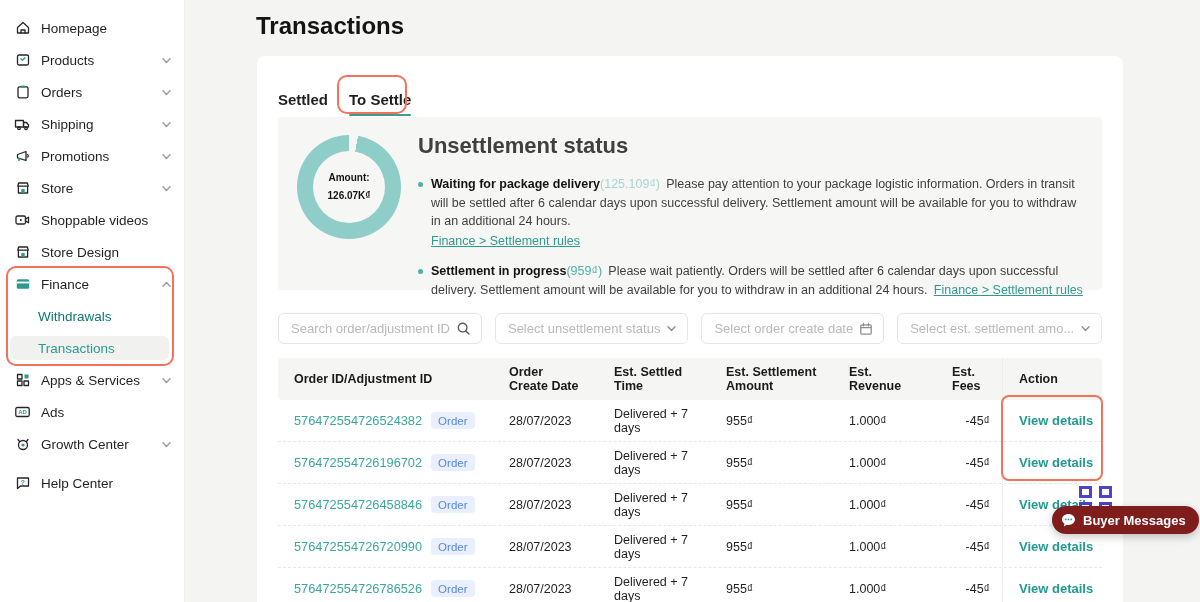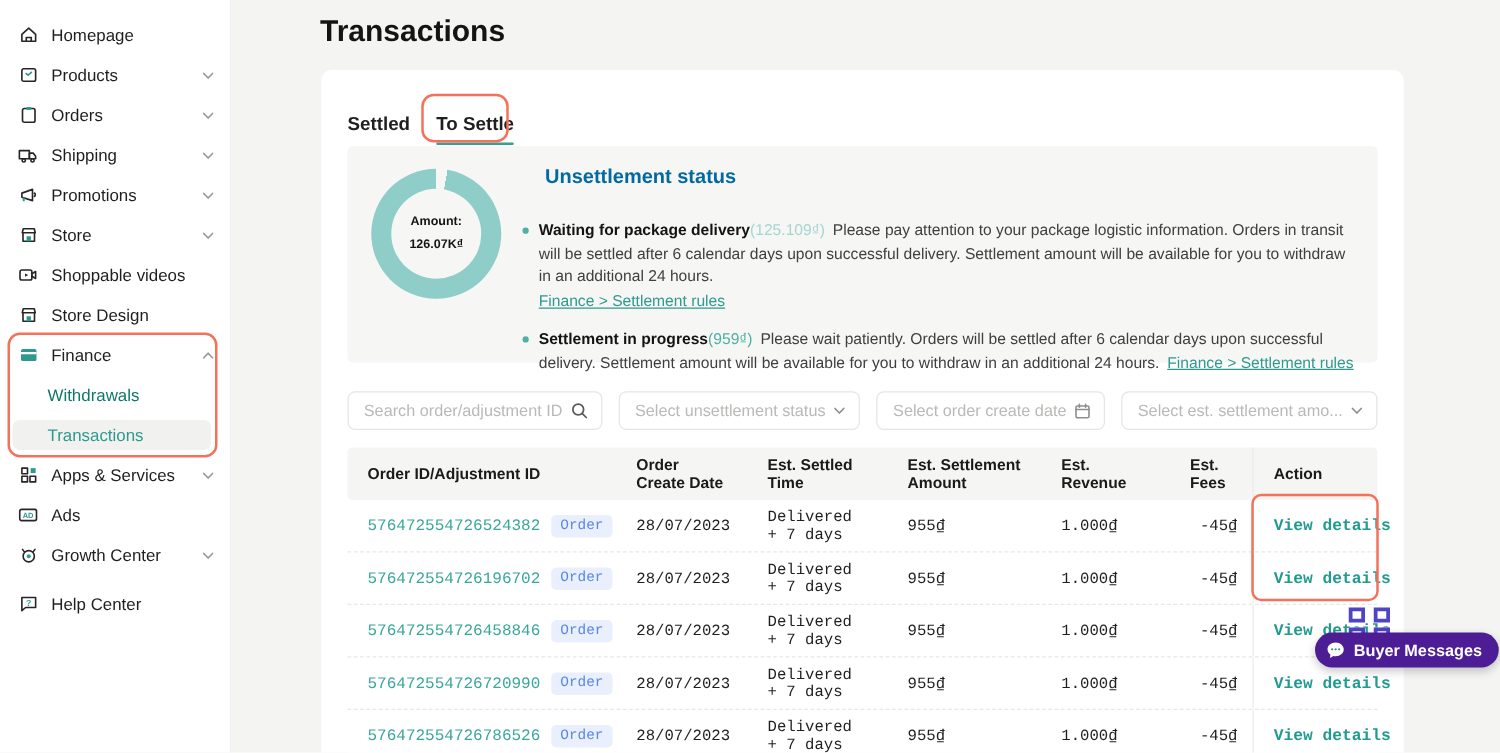--- a/index.html
+++ b/index.html
@@ -38,21 +38,21 @@
   .tab { font-size:15px; font-weight:600; color:#1f1f1f; padding-bottom:8px; position:relative; cursor:pointer;margin-top:12px; }
   .tab.active::after { content:""; position:absolute; left:0; right:0; bottom:0; height:2.5px; background:#3a9e93; border-radius:2px; }
 
   
   .panel { position:absolute; left:278px; top:117px; width:824px; height:173px; background:#f6f6f4; border-radius:4px; }
   .donut { position:absolute; left:297px; top:135px; width:104px; height:104px; border-radius:50%;
            background:conic-gradient(#f6f6f4 0deg 10deg, #8ecdc8 10deg 360deg);
            display:flex; align-items:center; justify-content:center; }
   .donut::before { content:""; position:absolute; inset:16px; border-radius:50%; background:#f6f6f4; }
   .donut-center { position:relative; text-align:center; font-size:10px; font-weight:700; color:#141414; line-height:18px; z-index:1; }
-  .panel-head { position:absolute; left:436px; top:133px; font-size:16px; font-weight:700; color:#0369a1; }
+  .panel-head { position:absolute; left:418px; top:133px; font-size:22px; font-weight:700; color:#404040; }
   .bullets { position:absolute; left:418px; top:175px; width:668px; }
   .bullet { display:flex; margin-bottom:12px; }
   .bullet .dot { width:5px; height:5px; border-radius:50%; background:#4fb0a5; margin:7px 8px 0 0; flex:none; }
   .btext { font-size:12.5px; line-height:18.5px; color:#3f3f3f; }
   .btext b { color:#141414; }
   .amt.light { color:#a5d6d2; }
   .amt.mid { color:#4fb0a5; }
   .rules-link { color:#2f9a8e; cursor:pointer;text-decoration:underline; }
   .rules-block { margin-top:1px; }
 
@@ -64,32 +64,32 @@
   .filter .ficon { display:flex; color:#8f8f8d; margin-left:6px; flex:none; }
 
   
   .tbl { position:absolute; left:278px; top:358px; width:824px; }
   .trow { display:grid; grid-template-columns:215px 105px 112px 123px 103px 66px 100px; }
   .thead { background:#f5f5f3; border-radius:4px; }
   .thead .cell { font-weight:700; color:#1a1a1a; min-height:42px; }
   .cell { font-size:12.5px; color:#1f1f1f; padding:0 14px 0 16px; display:flex; align-items:center; min-height:41px; }
   .cell.right { justify-content:flex-end; padding-right:12px; }
   .cell.action-col { border-left:1px solid #ececea; }
-  .tbody .trow { border-top:1px dashed #e7e7e5; background:#fff;font-family:Liberation Mono, monospace; }
+  .tbody .trow { border-top:1px dashed #e7e7e5; background:#fff; }
   .tbody .trow:first-child { border-top:none; }
   .id-link { color:#3aa79b; font-size:12.8px; text-decoration:none; cursor:pointer; white-space:nowrap; }
   .badge { background:#e9effd; color:#5787e8; font-size:11.5px; padding:2.5px 7px; border-radius:4px; margin-left:9px; flex:none; }
   .view-link { color:#219a8f; font-size:13px; font-weight:600; cursor:pointer; white-space:nowrap; }
 
   
   .ext-squares { position:absolute; left:1079px; top:486px; width:34px; height:32px; z-index:8;
                  display:grid; grid-template-columns:13px 13px; grid-template-rows:12px 12px; gap:4px 7px; }
   .ext-squares span { border:3px solid #4f43c6; background:#fff; display:block; }
   .buyer-pill { position:absolute; left:1052px; top:506px; height:28px; padding:0 13px 0 8px; z-index:10;
-                background:#4c1d95; border:none; border-radius:14px; display:flex; align-items:center; gap:6px;
+                background:#7f1d1d; border:none; border-radius:14px; display:flex; align-items:center; gap:6px;
                 color:#fff; font-size:13px; font-weight:600; font-family:inherit; cursor:pointer;
                 box-shadow:0 3px 8px rgba(0,0,0,.22); }
 </style>
 </head>
 <body>
 
 <div class="app">
 
   <aside class="sidebar">
     <div id="sidebar-list">

